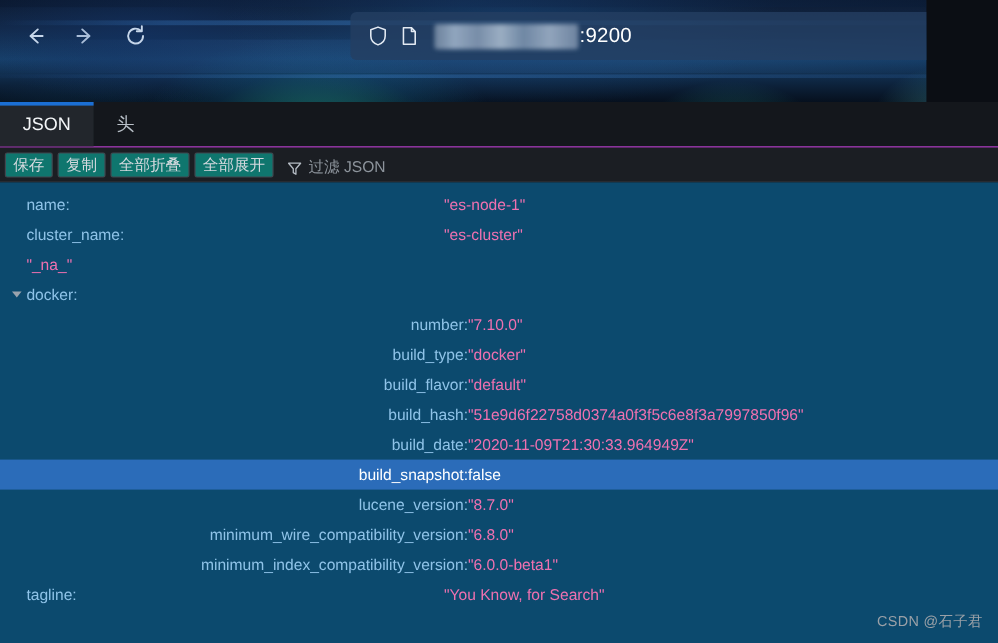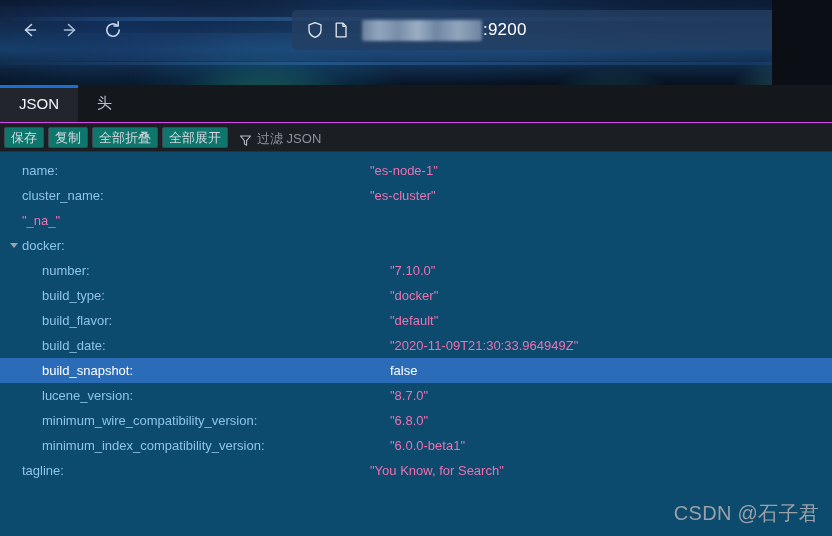--- a/index.html
+++ b/index.html
@@ -230,35 +230,35 @@
   .key-cell {
     flex: 0 0 auto;
     width: 348px;
     color: #8fc3e8;
     white-space: nowrap;
     overflow: hidden;
   }
   .json-row.selected .key-cell { color: #ffffff; }
 
   .indent-1 { padding-left: 0px; }
-  .indent-2 { padding-left: 20px; }
+  .indent-2 { padding-left: 20px; text-align: right; }
 
   .val-cell {
     flex: 1 1 auto;
     color: #ef71b0;
     white-space: nowrap;
   }
   .val-cell.boolean { color: #c8cdd4; }
   .json-row.selected .val-cell { color: #ffffff; }
 
   .watermark {
     position: absolute;
     right: 13px;
     bottom: 9px;
-    font-size: 20px;
+    font-size: 12px;
     color: #9aa0a7;
     font-family: "Liberation Sans", sans-serif;
     letter-spacing: 0.3px;
   }
 </style>
 </head>
 <body>
 
 <div class="browser-chrome">
   <div class="chrome-streak streak-d"></div>
@@ -384,20 +384,27 @@
         <span class="twisty empty">
           <span class="tri"></span>
         </span>
         <span class="key-cell indent-2">build_flavor:</span>
         <span class="val-cell">"default"</span>
       </div>
       <div class="json-row">
         <span class="twisty empty">
           <span class="tri"></span>
         </span>
+        <span class="key-cell indent-2">build_hash:</span>
+        <span class="val-cell">"51e9d6f22758d0374a0f3f5c6e8f3a7997850f96"</span>
+      </div>
+      <div class="json-row">
+        <span class="twisty empty">
+          <span class="tri"></span>
+        </span>
         <span class="key-cell indent-2">build_date:</span>
         <span class="val-cell">"2020-11-09T21:30:33.964949Z"</span>
       </div>
       <div class="json-row selected">
         <span class="twisty empty">
           <span class="tri"></span>
         </span>
         <span class="key-cell indent-2">build_snapshot:</span>
         <span class="val-cell boolean">false</span>
       </div>

